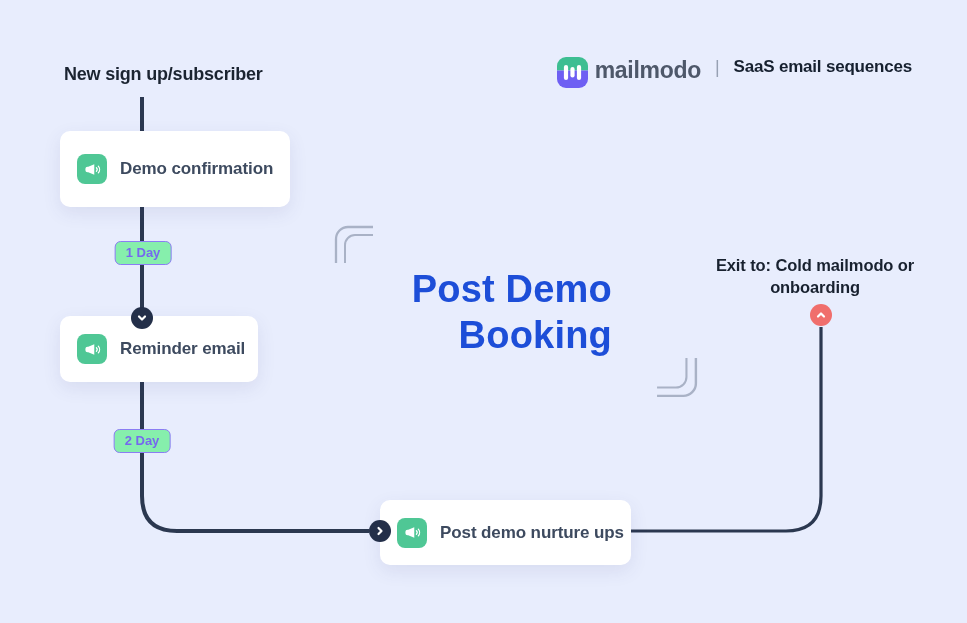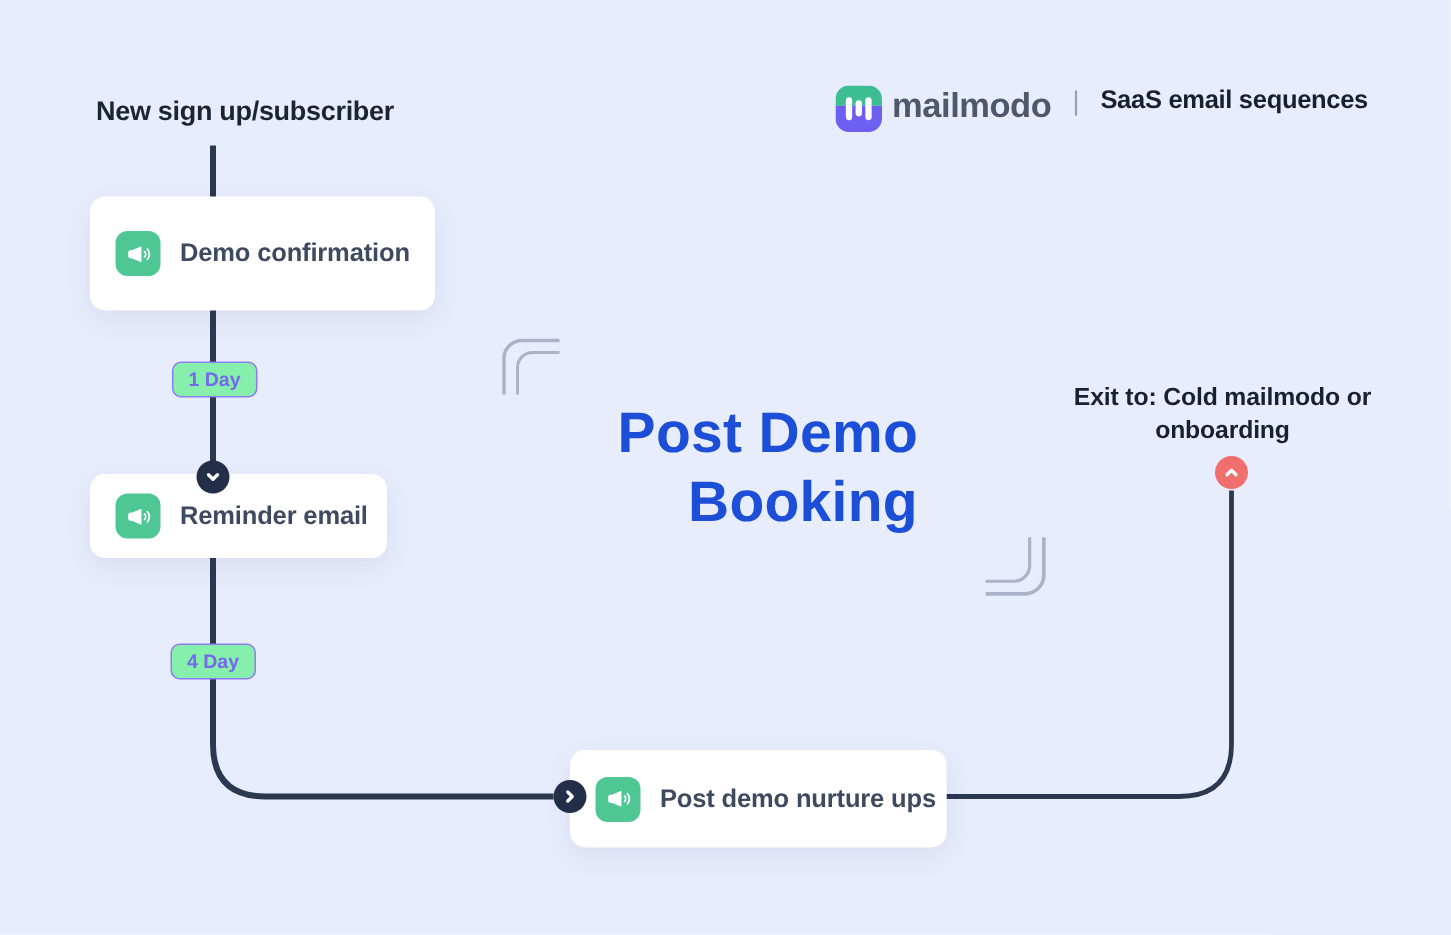--- a/index.html
+++ b/index.html
@@ -24,21 +24,21 @@
   .connectors{position:absolute;left:0;top:0;z-index:1;}
 
   
   .card{
     position:absolute;background:#fff;border-radius:10px;
     box-shadow:0 6px 18px rgba(64,72,128,0.10);
     display:flex;align-items:center;gap:13px;padding-left:17px;
     box-sizing:border-box;z-index:2;
   }
   .card-1{left:60px;top:131px;width:230px;height:76px;}
-  .card-2{left:60px;top:316px;width:198px;height:56px;}
+  .card-2{left:60px;top:316px;width:198px;height:66px;}
   .card-3{left:380px;top:500px;width:251px;height:65px;}
   .card-label{font-size:17px;font-weight:700;color:#3D4A5F;letter-spacing:-0.1px;}
   .node-icon{width:30px;height:30px;border-radius:8px;background:#4FC795;display:flex;align-items:center;justify-content:center;flex:0 0 auto;}
 
   
   .delay-badge{
     position:absolute;z-index:2;background:#86efac;
     border:1.6px solid #8B7DF3;color:#7668EE;border-radius:6px;
     font-size:13px;font-weight:700;padding:3px 10px 4px;
     transform:translateX(-50%);
@@ -141,21 +141,21 @@
       <svg width="17" height="17" viewBox="0 0 24 24">
         <path d="M14.5 4.5 L6 8 H5 a3 3 0 0 0 -3 3 v2 a3 3 0 0 0 3 3 h1 l8.5 3.5 Z" fill="#fff"></path>
         <path d="M17.5 9.5 a3.6 3.6 0 0 1 0 5" stroke="#fff" fill="none" stroke-width="1.7" stroke-linecap="round"></path>
         <path d="M20.2 7.3 a7 7 0 0 1 0 9.4" stroke="#fff" fill="none" stroke-width="1.7" stroke-linecap="round"></path>
       </svg>
     </span>
     <span class="card-label">Post demo nurture ups</span>
   </div>
 
   <div class="delay-badge delay-1">1 Day</div>
-  <div class="delay-badge delay-2">4 Day</div>
+  <div class="delay-badge delay-2">2 Day</div>
 
   <div class="flow-dot dot-dark dot-down">
     <svg width="12" height="12" viewBox="0 0 12 12">
         <path d="M3 4.5 L6 7.5 L9 4.5" fill="none" stroke="#fff" stroke-width="2.2" stroke-linecap="round" stroke-linejoin="round"></path>
       </svg>
   </div>
   <div class="flow-dot dot-dark dot-right">
     <svg width="12" height="12" viewBox="0 0 12 12">
         <path d="M4.5 3 L7.5 6 L4.5 9" fill="none" stroke="#fff" stroke-width="2.2" stroke-linecap="round" stroke-linejoin="round"></path>
       </svg>

